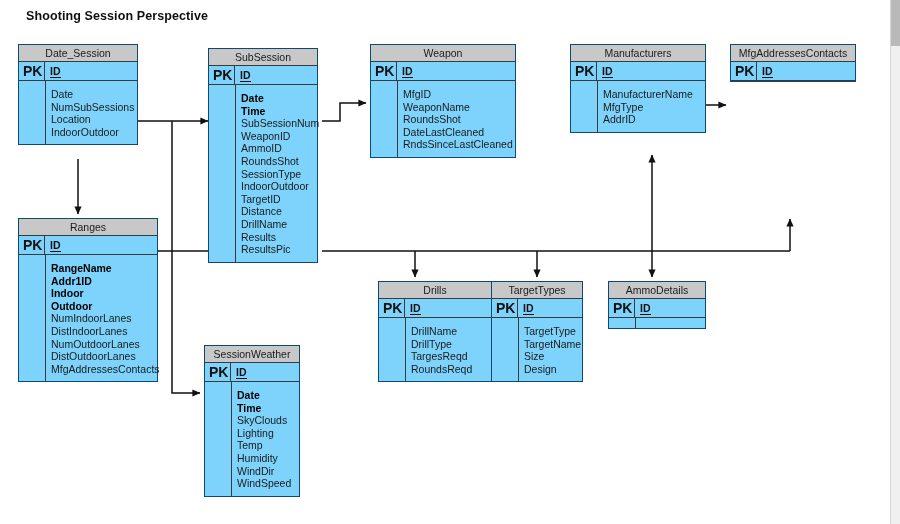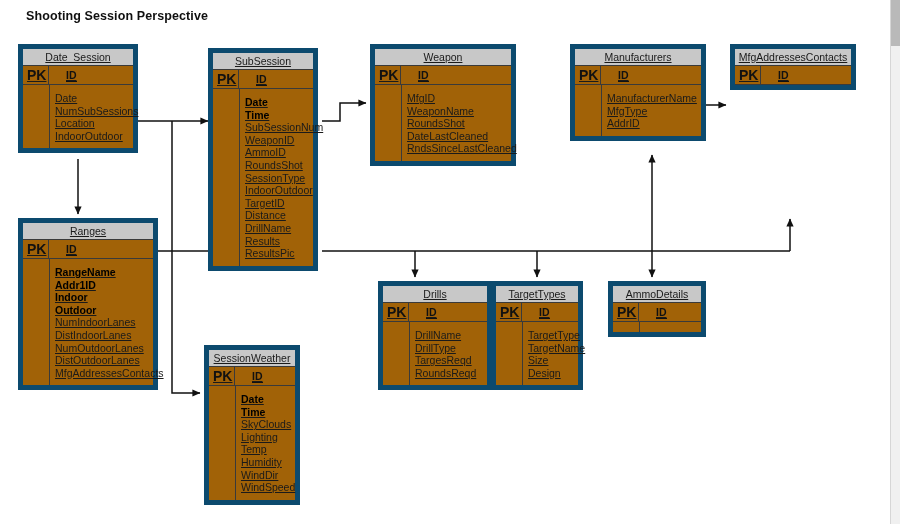--- a/index.html
+++ b/index.html
@@ -17,26 +17,25 @@
     position:absolute;
     font-size:12.5px;
     font-weight:bold;
     color:#101010;
     letter-spacing:0.1px;
     white-space:nowrap;
   }
 
   .entity{
     position:absolute;
-    border:5px solid #0c4a6e;
-    background:#a16207;
+    border:1px solid #0c4a6e;
+    background:#7dd3fc;
     box-sizing:border-box;
     font-size:10.5px;
     color:#1a1a1a;
-    text-decoration:underline;
   }
   .ent-head{
     background:#c8c8c8;
     border-bottom:1px solid #3a3a3a;
     text-align:center;
     font-size:10.5px;
     color:#1a1a1a;
     line-height:16px;
     height:17px;
     box-sizing:border-box;
@@ -61,21 +60,21 @@
     color:#111;
   }
   .pk-name{
     flex:1 1 auto;
     padding-left:5px;
     line-height:18px;
     font-size:10.5px;
     font-weight:bold;
     color:#111;
   }
-  .pk-name span{ border-bottom:1px solid #111;margin-left:12px; }
+  .pk-name span{ border-bottom:1px solid #111; }
   .ent-body{
     display:flex;
     min-height:10px;
   }
   .body-gutter{
     width:26px;
     flex:0 0 26px;
     border-right:1px solid #3a3a3a;
   }
   .attr-list{

